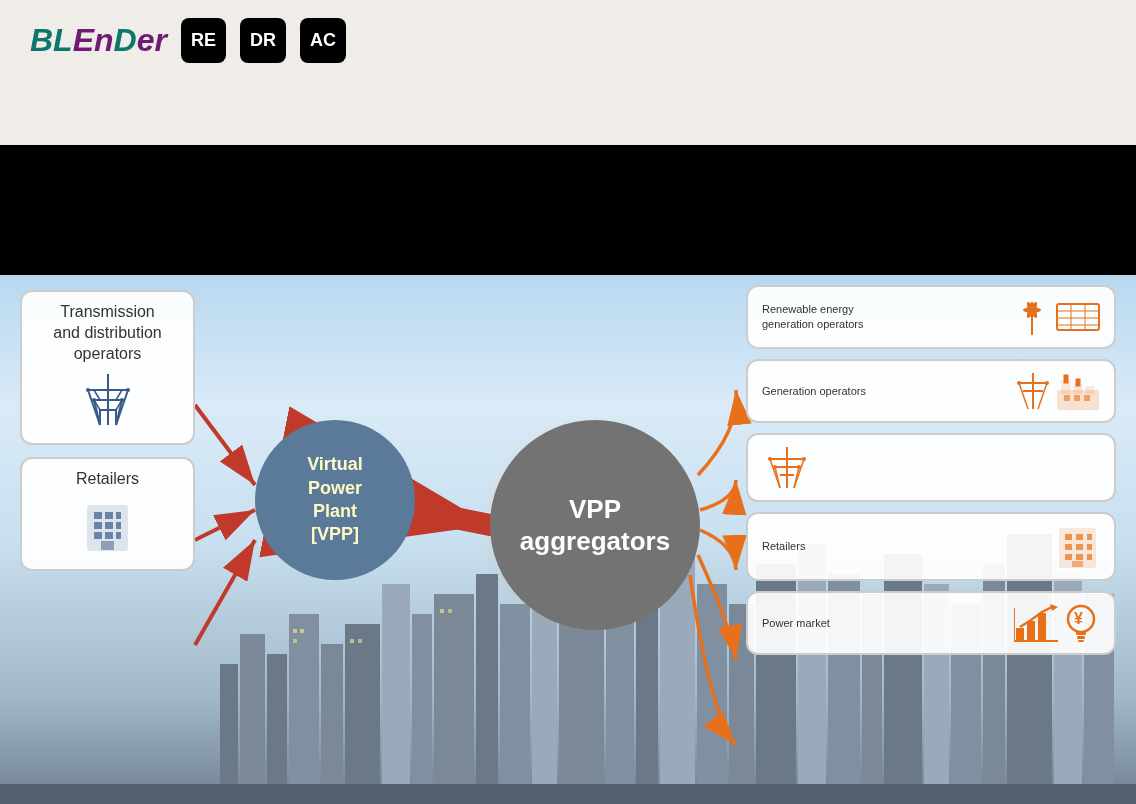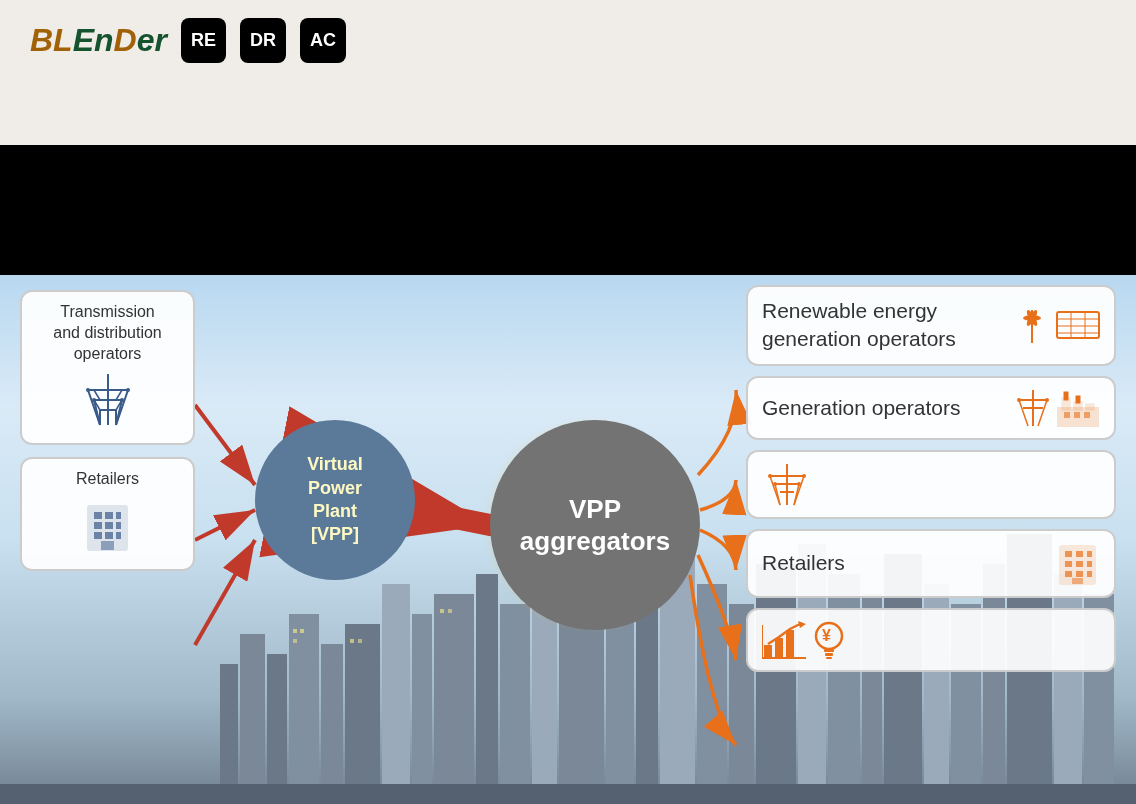--- a/index.html
+++ b/index.html
@@ -28,22 +28,22 @@
       display: flex;
       align-items: center;
       gap: 14px;
     }
     .blender-logo {
       font-size: 32px;
       font-weight: 900;
       font-style: italic;
       color: #c0392b;
     }
-    .blender-logo span.bl { color: #a16207; }
-    .blender-logo span.en { color: #14532d; }
+    .blender-logo span.bl { color: #0f766e; }
+    .blender-logo span.en { color: #701a75; }
     .badge {
       background: #000000;
       color: white;
       font-weight: 900;
       font-size: 18px;
       padding: 12px 10px;
       border-radius: 8px;
     }
 
     
@@ -194,21 +194,21 @@
       border: 2px solid #ccc;
       border-radius: 12px;
       padding: 10px 14px;
       width: 370px;
       display: flex;
       align-items: center;
       justify-content: space-between;
     }
 
     .right-box .rb-label {
-      font-size: 21px;
+      font-size: 11px;
       color: #333;
       font-weight: 500;
       line-height: 1.35;
       flex: 1;
     }
 
     .right-box .rb-icons {
       display: flex;
       gap: 4px;
       align-items: center;
@@ -490,20 +490,21 @@
           <rect x="32" y="20" width="5" height="6" fill="#e8701a" opacity="0.7"></rect>
           <rect x="10" y="30" width="7" height="6" fill="#e8701a" opacity="0.7"></rect>
           <rect x="21" y="30" width="7" height="6" fill="#e8701a" opacity="0.7"></rect>
           <rect x="32" y="30" width="5" height="6" fill="#e8701a" opacity="0.7"></rect>
           <rect x="17" y="37" width="11" height="6" fill="#e8701a" opacity="0.5"></rect>
         </svg>
       </div>
     </div>
 
     <div class="right-box">
+      <div class="rb-label">Power market</div>
       <div class="rb-icons">
         <svg width="44" height="40" viewBox="0 0 44 40" fill="none" xmlns="http://www.w3.org/2000/svg">
 
           <rect x="2" y="25" width="8" height="12" fill="#e8701a"></rect>
           <rect x="13" y="18" width="8" height="19" fill="#e8701a"></rect>
           <rect x="24" y="10" width="8" height="27" fill="#e8701a"></rect>
 
           <polyline points="6,24 17,17 28,9 40,3" stroke="#e8701a" stroke-width="2.5" fill="none"></polyline>
           <polygon points="36,1 44,4 38,8" fill="#e8701a"></polygon>
 

